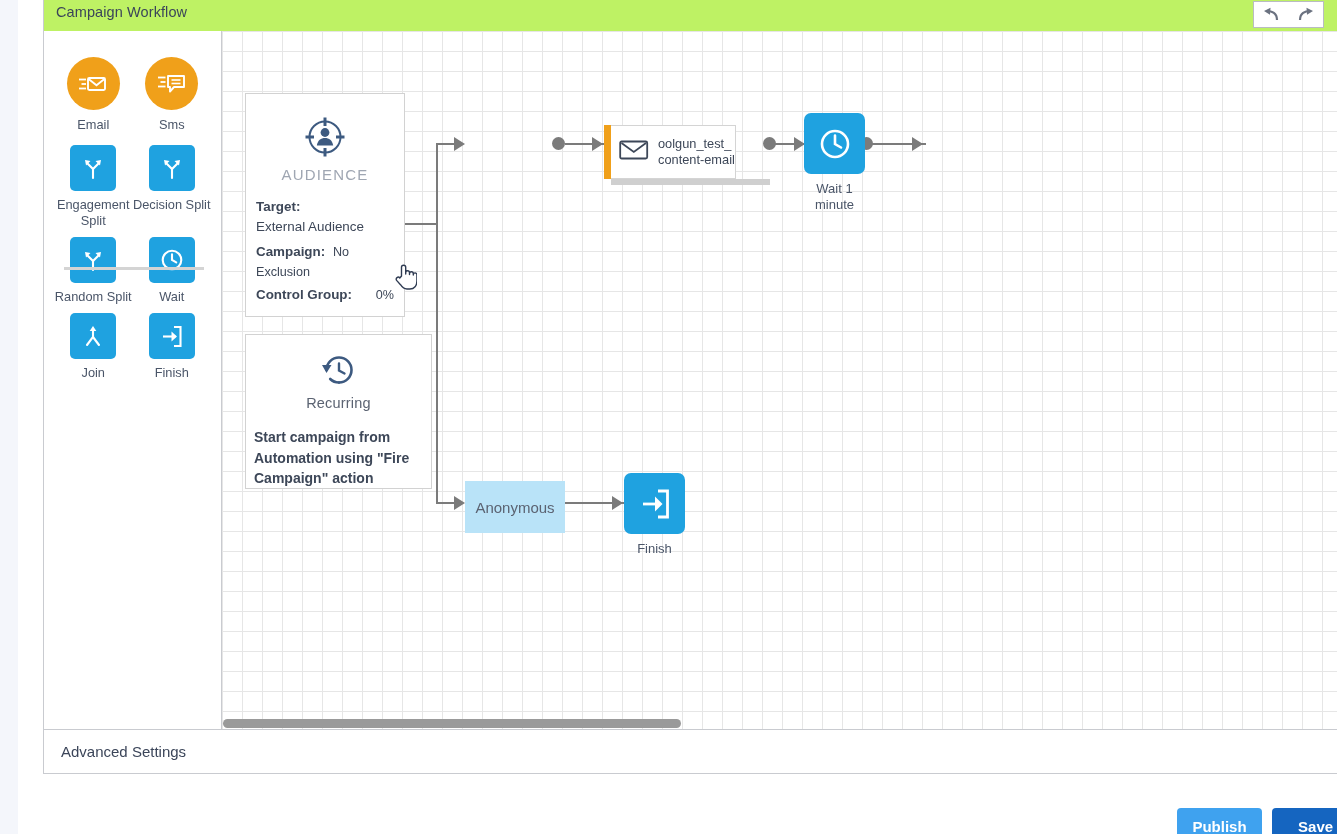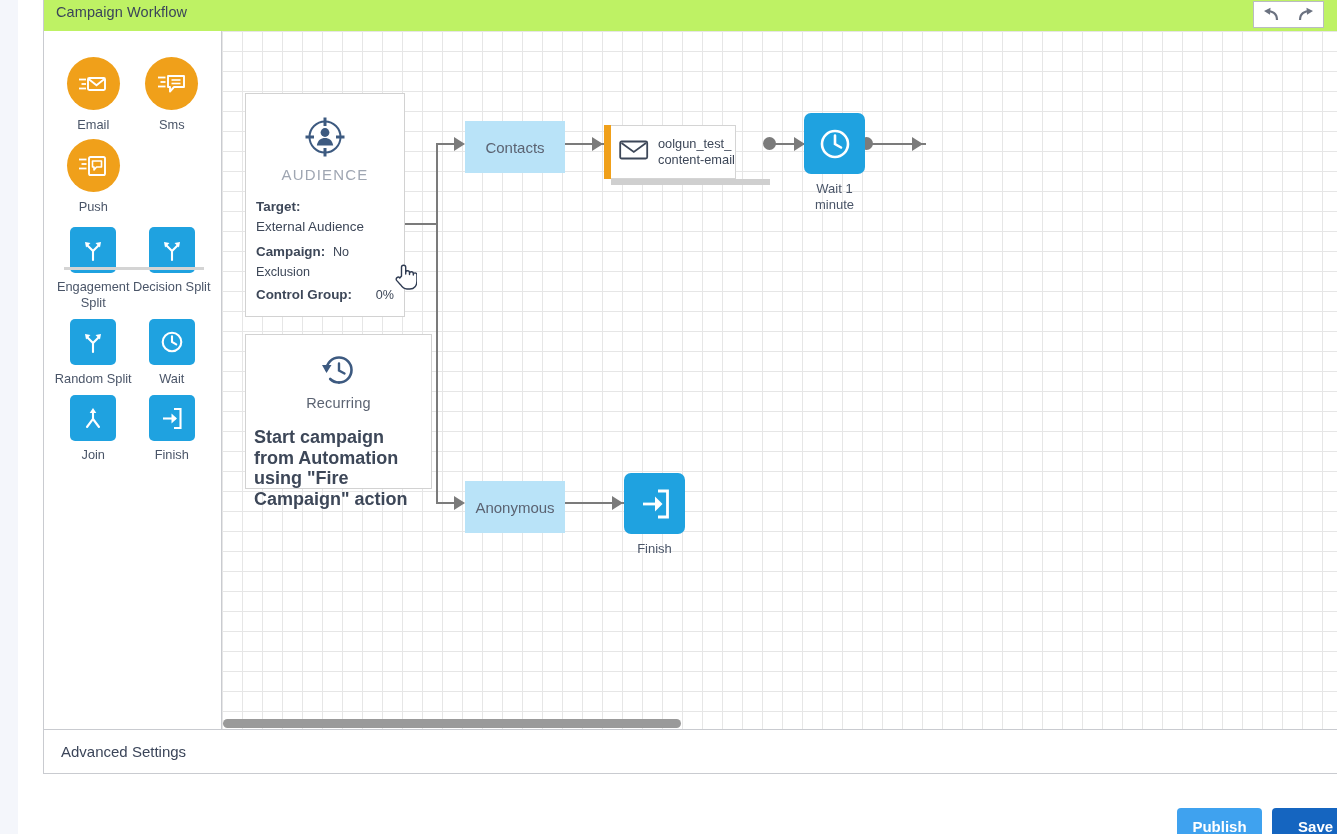--- a/index.html
+++ b/index.html
@@ -136,21 +136,21 @@
   #audience-body { padding: 0 10px; }
   #aud-rows { margin-top: 14px; }
   #aud-row-target   { }
   #aud-row-excluded { margin-top: 5px; }
   #aud-row-control  { margin-top: 3px; display: flex; justify-content: space-between; }
 
   
   #recurring-card { left: 23px; top: 303px; width: 187px; height: 155px; }
   #rec-desc {
     margin-top: 16px; padding: 0 8px;
-    font-size: 18px; font-weight: bold; line-height: 20.5px; color: #3d4758;
+    font-size: 14px; font-weight: bold; line-height: 20.5px; color: #3d4758;
   }
 
   
   .lb-node {
     position: absolute;
     background: #b9e3f8;
     display: flex; align-items: center; justify-content: center;
     font-size: 15px; color: #5b6372;
   }
   #node-contacts  { left: 243px; top: 90px;  width: 100px; height: 52px; }
@@ -274,32 +274,20 @@
                 <line x1="13.5" y1="8" x2="22.5" y2="8" stroke="#fff" stroke-width="1.6"></line>
                 <line x1="13.5" y1="11.5" x2="22.5" y2="11.5" stroke="#fff" stroke-width="1.6"></line>
                 <line x1="0" y1="5.5" x2="7.5" y2="5.5" stroke="#fff" stroke-width="1.8"></line>
                 <line x1="2.5" y1="10" x2="7.5" y2="10" stroke="#fff" stroke-width="1.8"></line>
                 <line x1="0" y1="14.5" x2="7.5" y2="14.5" stroke="#fff" stroke-width="1.8"></line>
               </svg>
             </div>
             <div class="pal-label">Sms</div>
           </div>
 
-          <div class="pal-item">
-            <div class="pal-shape-circle">
-              <svg width="28" height="24" viewBox="0 0 28 24">
-                <rect x="10" y="3" width="16" height="18" rx="1.6" fill="none" stroke="#fff" stroke-width="1.9"></rect>
-                <path d="M13.5 7 H22.5 V13 H17.5 L15 16 V13 H13.5 Z" fill="none" stroke="#fff" stroke-width="1.6" stroke-linejoin="round"></path>
-                <line x1="0" y1="5.5" x2="7.5" y2="5.5" stroke="#fff" stroke-width="1.8"></line>
-                <line x1="2.5" y1="10" x2="7.5" y2="10" stroke="#fff" stroke-width="1.8"></line>
-                <line x1="0" y1="14.5" x2="7.5" y2="14.5" stroke="#fff" stroke-width="1.8"></line>
-              </svg>
-            </div>
-            <div class="pal-label">Push</div>
-          </div>
 
         </div>
 
         <div id="pal-divider"></div>
 
         <div class="pal-grid" id="pal-grid-2">
 
           <div class="pal-item">
             <div class="pal-shape-square">
               <svg width="24" height="24" viewBox="0 0 24 24">
@@ -434,23 +422,20 @@
               <path d="M5.5 17 A12.5 12.5 0 1 1 18 29.5" fill="none" stroke="#3d5a80" stroke-width="2.6" stroke-linecap="round"></path>
               <path d="M18 29.5 A12.5 12.5 0 0 1 9.2 26" fill="none" stroke="#3d5a80" stroke-width="2.6" stroke-linecap="round"></path>
               <path d="M1 12 L10.5 12 L5.5 20 Z" fill="#3d5a80"></path>
               <path d="M18 10.5 V17.5 L23.5 20.5" fill="none" stroke="#3d5a80" stroke-width="2.4" stroke-linecap="round"></path>
             </svg>
           </div>
           <div class="card-caption dark">Recurring</div>
           <div id="rec-desc">Start campaign from Automation using "Fire Campaign" action</div>
         </div>
 
-        <div class="lb-node" id="node-contacts">
-          <span>Contacts</span>
-        </div>
 
         <div class="lb-node" id="node-anonymous">
           <span>Anonymous</span>
         </div>
 
         <div id="node-email">
           <div id="email-shadow"></div>
           <div id="email-bar"></div>
           <div id="email-box">
             <span>

